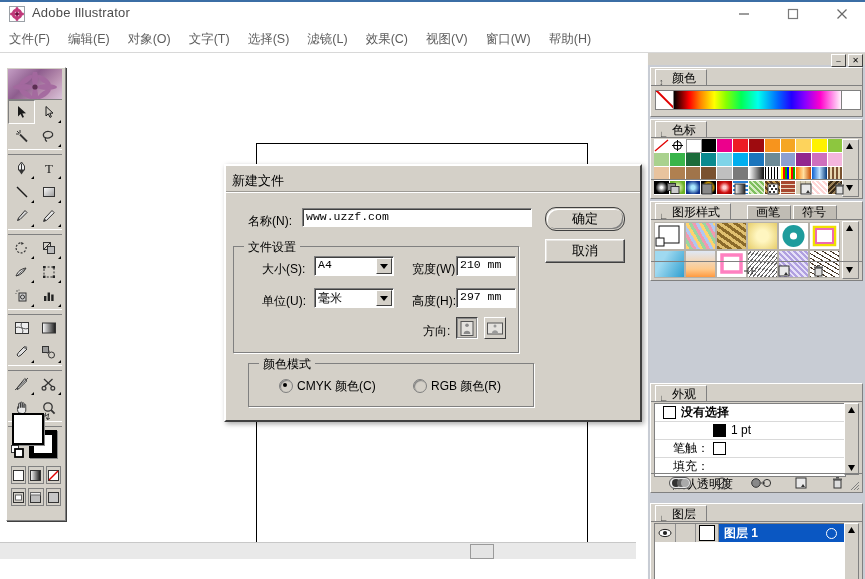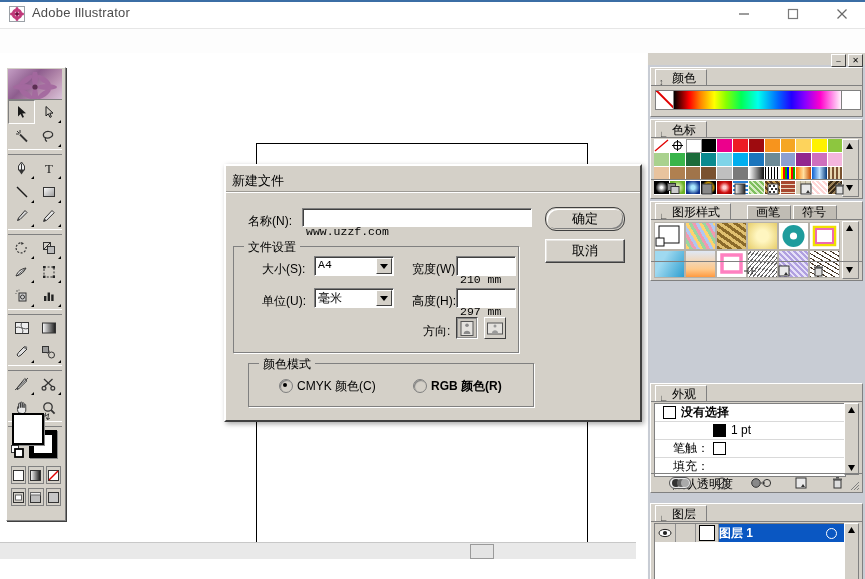--- a/index.html
+++ b/index.html
@@ -190,21 +190,21 @@
   .swbox{display:inline-block;width:11px;height:11px;border:1px solid #000;margin:0 5px 0 4px;vertical-align:middle;}
 
   
   #layerPalette{top:450px;height:116px;}
   .layerbody{position:absolute;left:3px;top:19px;width:190px;height:74px;background:#fff;border:1px solid #808080;}
   .layerrow{height:18px;display:flex;align-items:center;background:#0a57c2;color:#fff;font-size:12px;}
   .eyecol{width:20px;height:18px;background:#d4d0c8;display:flex;align-items:center;justify-content:center;border-right:1px solid #8e8e8e;}
   .lockcol{width:19px;height:18px;background:#d4d0c8;border-right:1px solid #8e8e8e;}
   .thumbcol{width:22px;height:18px;background:#d4d0c8;border-right:1px solid #8e8e8e;}
   .lthumb{width:14px;height:14px;background:#fff;border:1px solid #000;margin:1px auto;}
-  .lname{flex:1;font-weight:bold;}
+  .lname{flex:1;padding-left:5px;font-weight:bold;}
   .lcircle{width:9px;height:9px;border:1.5px solid #fff;border-radius:50%;margin-right:8px;}
 
   .vscroll{position:absolute;right:3px;width:15px;background:#d4d0c8;border:1px solid #fff;border-right-color:#808080;border-bottom-color:#808080;box-sizing:border-box;}
   .resizegrip{position:absolute;right:2px;bottom:2px;width:10px;height:10px;}
 
   
   .overlay{position:absolute;left:0;top:0;width:865px;height:508px;}
   .dialog{
     position:absolute;left:224px;top:164px;width:414px;height:254px;
     background:#d4d0c8;
@@ -216,21 +216,21 @@
     position:absolute;left:6px;top:6px;font-size:13px;color:#000;
   }
   .dlg-sep{position:absolute;left:0;top:25px;width:100%;height:1px;background:#ffffff;border-top:1px solid #9d9a94;}
 
   .lbl{position:absolute;font-size:12px;color:#000;font-family:"Liberation Sans",sans-serif;white-space:nowrap;}
   .txtin{
     position:absolute;background:#ffffff;
     border:1px solid;border-color:#808080 #ffffff #ffffff #808080;
     box-shadow:inset 1px 1px 0 #404040;
     font-family:"Liberation Mono", monospace;font-size:11.5px;color:#000;
-    padding:16px 0 0 3px;box-sizing:border-box;
+    padding:1px 0 0 3px;box-sizing:border-box;
   }
   .btn{
     position:absolute;background:#d4d0c8;
     border:1px solid;border-color:#ffffff #404040 #404040 #ffffff;
     box-shadow:inset -1px -1px 0 #808080, inset 1px 1px 0 #e8e6e2;
     font-size:13px;color:#000;text-align:center;cursor:default;
     display:flex;align-items:center;justify-content:center;
   }
   .btn.default{border-color:#404040;box-shadow:inset 0 0 0 1px #d4d0c8, inset -2px -2px 0 #808080, inset 2px 2px 0 #ffffff;border-radius:11px;}
   .grp{
@@ -302,20 +302,32 @@
         </svg>
     </div>
     <div class="wbtn close">
       <svg width="12" height="12" viewBox="0 0 12 12">
           <line x1="1.5" y1="1.5" x2="10.5" y2="10.5" stroke="#6a6a6a" stroke-width="1.2"></line>
           <line x1="10.5" y1="1.5" x2="1.5" y2="10.5" stroke="#6a6a6a" stroke-width="1.2"></line>
         </svg>
     </div>
   </div>
 
+  <div class="menubar">
+    <div class="menu-item">文件(F)</div>
+    <div class="menu-item">编辑(E)</div>
+    <div class="menu-item">对象(O)</div>
+    <div class="menu-item">文字(T)</div>
+    <div class="menu-item">选择(S)</div>
+    <div class="menu-item">滤镜(L)</div>
+    <div class="menu-item">效果(C)</div>
+    <div class="menu-item">视图(V)</div>
+    <div class="menu-item">窗口(W)</div>
+    <div class="menu-item">帮助(H)</div>
+  </div>
 
   <div class="workarea">
 
 
     <div class="canvas-area">
       <div class="artboard"></div>
     </div>
     <div class="canvas-hscroll">
       <div class="thumb"></div>
     </div>
@@ -1042,17 +1054,17 @@
             </g>
         </svg>
       </div>
 
       <div class="grp" style="left:22px;top:197px;width:284px;height:42px;">
         <div class="cap">颜色模式</div>
       </div>
       <div class="radio on" style="left:53px;top:213px;"></div>
       <div class="lbl" style="left:71px;top:212px;font-family:'Liberation Sans',sans-serif;">CMYK 颜色(C)</div>
       <div class="radio" style="left:187px;top:213px;"></div>
-      <div class="lbl" style="left:205px;top:212px;font-family:'Liberation Sans',sans-serif;font-weight:bold;">RGB 颜色(R)</div>
+      <div class="lbl" style="left:205px;top:212px;font-family:'Liberation Sans',sans-serif;">RGB 颜色(R)</div>
     </div>
   </div>
 
 </div>
 
 </body></html>

